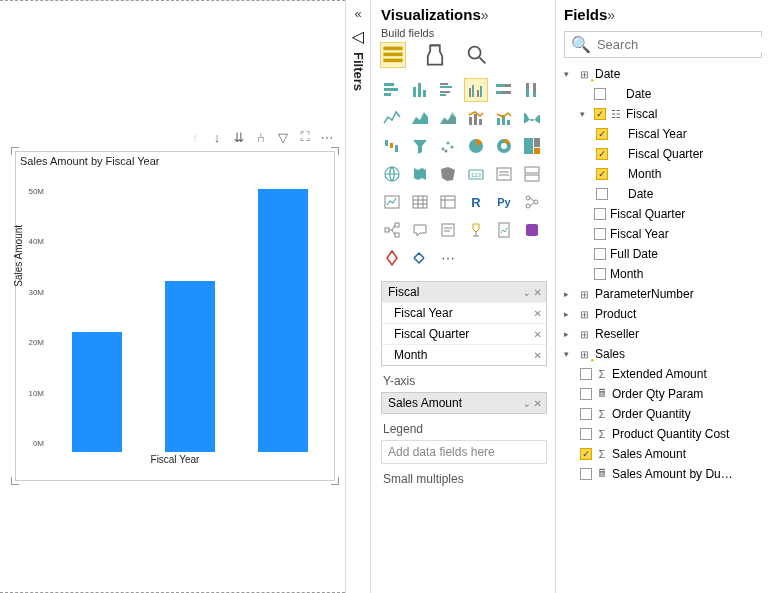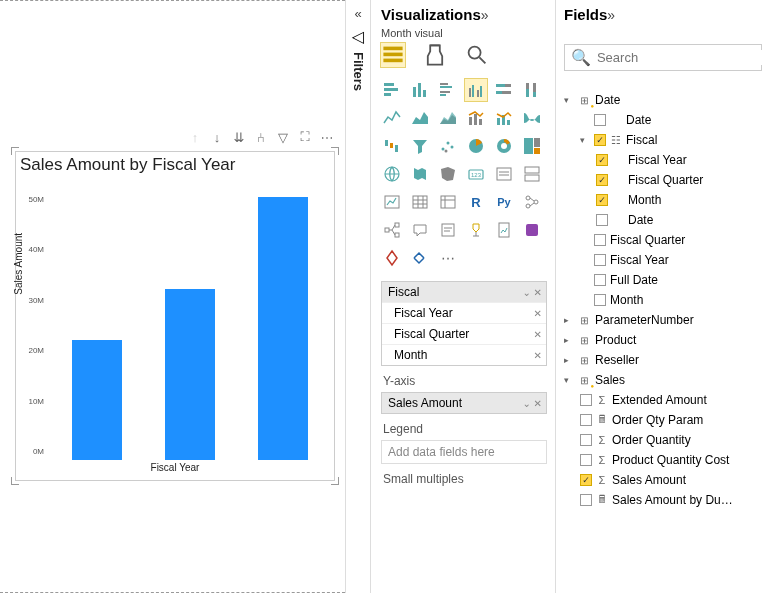--- a/index.html
+++ b/index.html
@@ -7,21 +7,21 @@
 .canvas { width: 345px; height: 100%; position: relative; border-top: 1px dashed #999; border-bottom: 1px dashed #999; }
 .canvas-inner { position: absolute; top: 150px; left: 15px; width: 320px; height: 330px; }
 .visual-actions { position: absolute; top: -22px; right: 0; display: flex; gap: 6px; }
 .visual-actions span { width: 16px; height: 16px; display: flex; align-items: center; justify-content: center; color: #666; font-size: 13px; cursor: pointer; }
 .chart-box { border: 1px solid #ccc; width: 100%; height: 100%; background: #fff; position: relative; }
 .chart-box .corner { position: absolute; width: 8px; height: 8px; border: 1px solid #999; }
 .chart-box .tl { top: -5px; left: -5px; border-right: none; border-bottom: none; }
 .chart-box .tr { top: -5px; right: -5px; border-left: none; border-bottom: none; }
 .chart-box .bl { bottom: -5px; left: -5px; border-right: none; border-top: none; }
 .chart-box .br { bottom: -5px; right: -5px; border-left: none; border-top: none; }
-.chart-title { font-size: 17px; padding: 3px 4px; color: #222; }
+.chart-title { font-size: 11px; padding: 3px 4px; color: #222; }
 .plot { position: relative; height: 280px; margin: 2px 5px 0 30px; }
 .ylabel { position: absolute; left: -28px; top: 50%; transform: rotate(-90deg) translateX(50%); transform-origin: left center; font-size: 10px; color: #222; white-space: nowrap; }
 .yaxis-ticks { position: absolute; left: -22px; top: 0; height: 100%; width: 22px; }
 .ytick { position: absolute; right: 2px; font-size: 8px; color: #555; transform: translateY(-50%); }
 .bars { position: absolute; left: 4px; right: 0; bottom: 0; top: 0; display: flex; align-items: flex-end; justify-content: space-around; }
 .bar { width: 50px; background: #1e90ff; }
 .xaxis-ticks { display: flex; justify-content: space-around; margin: 2px 5px 0 34px; }
 .xtick { font-size: 8px; color: #555; }
 .xlabel { text-align: center; font-size: 10px; color: #222; margin-top: 2px; }
 
@@ -43,21 +43,21 @@
 .viz-icon svg { width: 18px; height: 18px; }
 .field-well { margin-top: 4px; }
 .well-label { font-size: 12px; color: #555; padding: 4px 2px; }
 .well-box { border: 1px solid #ccc; background: #f3f3f3; font-size: 12px; }
 .well-head { display: flex; justify-content: space-between; align-items: center; padding: 3px 4px 3px 6px; background: #e8e8e8; }
 .well-head .graybtn { color: #888; font-size: 10px; }
 .well-item { display: flex; justify-content: space-between; align-items: center; padding: 3px 4px 3px 12px; background: #fff; border-top: 1px solid #eee; }
 .well-item .x { color: #888; font-size: 10px; cursor: pointer; }
 .well-placeholder { padding: 4px 6px; font-size: 12px; color: #888; border: 1px solid #ddd; background: #fff; }
 
-.fields-panel { flex: 1; border-left: 1px solid #ddd; display: flex; flex-direction: column; padding: 4px 6px 0 8px; overflow: hidden; gap: 13px; }
+.fields-panel { flex: 1; border-left: 1px solid #ddd; display: flex; flex-direction: column; padding: 4px 6px 0 8px; overflow: hidden; }
 .search-box { display: flex; align-items: center; border: 1px solid #ccc; padding: 3px 6px; margin: 4px 0 6px; gap: 6px; }
 .search-box input { border: none; outline: none; font-size: 13px; flex: 1; }
 .tree { font-size: 12px; overflow-y: auto; }
 .tree-row { display: flex; align-items: center; gap: 4px; padding: 3px 0; white-space: nowrap; }
 .indent1 { padding-left: 16px; }
 .indent2 { padding-left: 32px; }
 .toggle { width: 10px; color: #666; font-size: 9px; display: inline-block; }
 .cb { width: 12px; height: 12px; border: 1px solid #999; display: inline-flex; align-items: center; justify-content: center; font-size: 9px; color: #333; background: #fff; }
 .cb.checked { background: #ffd54a; border-color: #d4a900; }
 .cb.checked::after { content: "✓"; font-size: 9px; color: #333; }
@@ -110,21 +110,21 @@
   <span class="chev">«</span>
   <span>◁</span>
   <span class="vtext">Filters</span>
 </div>
 
 <div class="viz-panel">
   <div class="panel-header">
     <h3>Visualizations</h3>
     <span class="chev">»</span>
   </div>
-  <div class="subhead">Month visual</div>
+  <div class="subhead">Build fields</div>
   <div class="build-tabs">
     <div class="tab active">
       <svg viewBox="0 0 20 20">
           <rect x="2" y="3" width="16" height="3" fill="#caa000"></rect>
           <rect x="2" y="8" width="16" height="3" fill="#caa000"></rect>
           <rect x="2" y="13" width="16" height="3" fill="#caa000"></rect>
         </svg>
     </div>
     <div class="tab">
       <svg viewBox="0 0 20 20" fill="none" stroke="#555" stroke-width="1.5">

